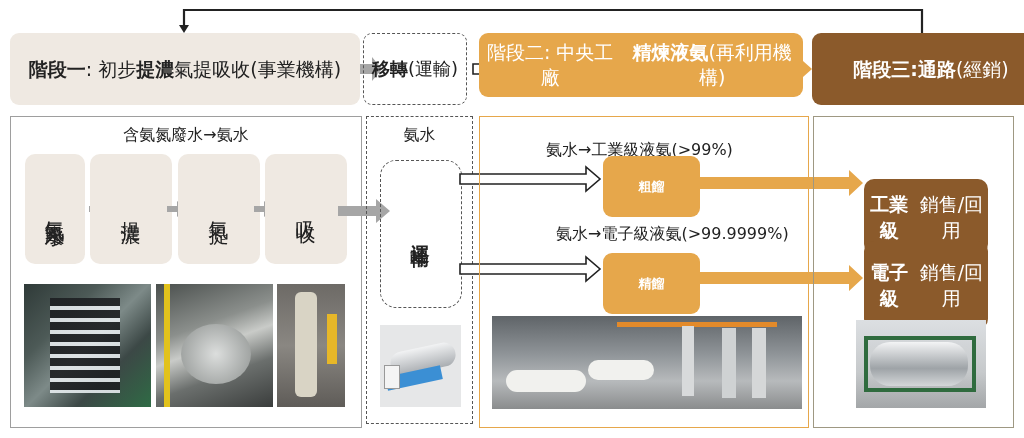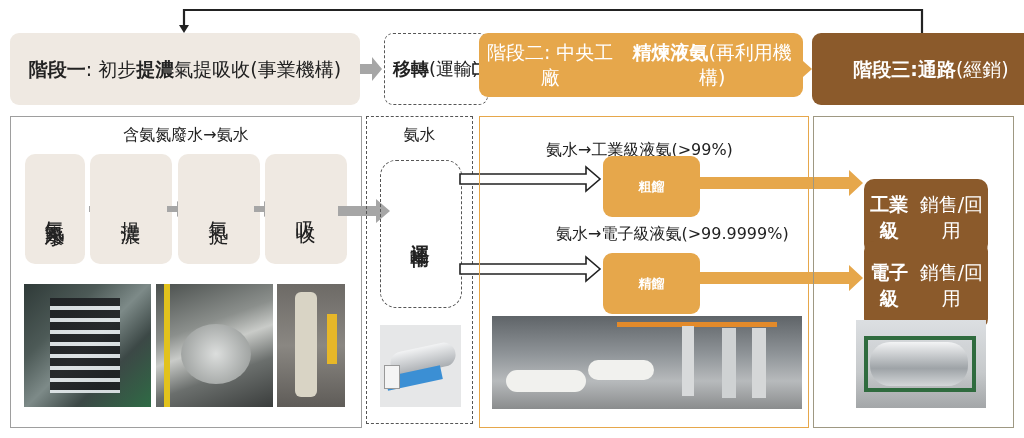--- a/index.html
+++ b/index.html
@@ -2,21 +2,21 @@
 <html><head>
 <meta charset="utf-8">
 <style>
   html,body{margin:0;padding:0;background:#fff;}
   body{width:1024px;height:438px;position:relative;overflow:hidden;font-family:"DejaVu Sans","Liberation Sans",sans-serif;color:#222;}
   .abs{position:absolute;box-sizing:border-box;}
   .center{display:flex;flex-direction:row;align-items:center;justify-content:center;text-align:center;}
   .b{font-weight:bold;}
   
   #stage1{left:10px;top:33px;width:350px;height:72px;background:#efe9e2;border-radius:9px;font-size:19px;line-height:25px;}
-  #transfer{left:384px;top:33px;width:104px;height:72px;border:1.5px dashed #555;border-radius:9px;font-size:18px;line-height:24px;}
+  #transfer{left:363px;top:33px;width:104px;height:72px;border:1.5px dashed #555;border-radius:9px;font-size:18px;line-height:24px;}
   #stage2{left:479px;top:33px;width:324px;height:64px;background:#e6a74b;border-radius:9px;color:#fff;font-size:19px;line-height:25px;}
   #stage3{left:812px;top:33px;width:238px;height:72px;background:#8b5a2b;border-radius:9px;color:#fff;font-size:19px;line-height:25px;}
   
   #panel1{left:10px;top:116px;width:352px;height:312px;border:1.5px solid #9e9e9e;}
   #panel2{left:366px;top:116px;width:107px;height:308px;border:1.5px dashed #555;}
   #panel3{left:479px;top:116px;width:330px;height:312px;border:1.5px solid #e6a74b;}
   #panel4{left:813px;top:116px;width:201px;height:312px;border:1.5px solid #9e9882;}
   .ptitle{font-size:16px;font-weight:normal;position:absolute;white-space:nowrap;}
   .step{background:#efe9e2;border-radius:10px;font-size:20px;line-height:30px;}
   .tan-box{background:#e6a74b;color:#fff;border-radius:9px;font-size:13px;font-weight:bold;}

